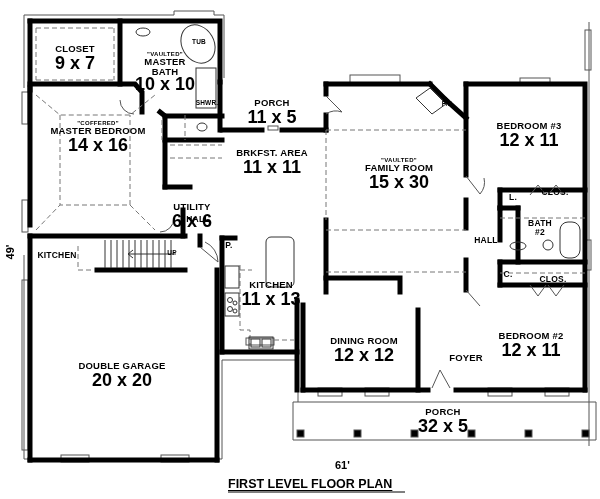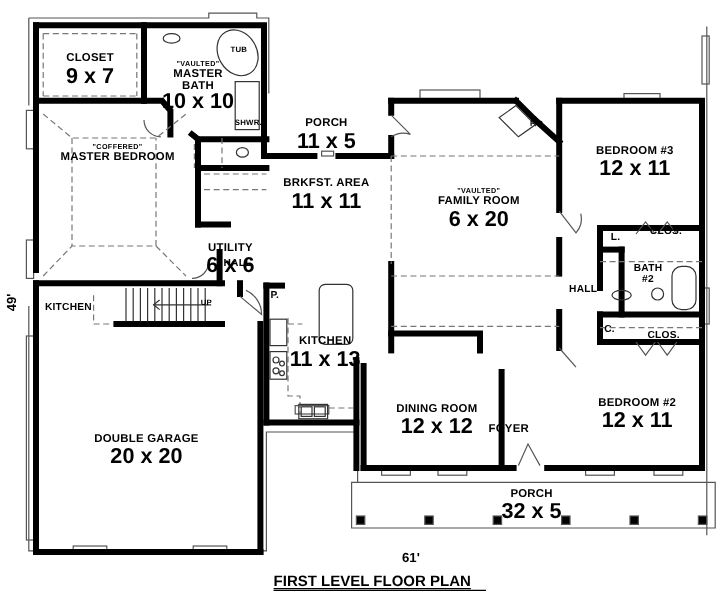--- a/index.html
+++ b/index.html
@@ -187,41 +187,42 @@
   <span class="n">TUB</span>
 </div>
 
 <div class="lbl xs" style="left:207px;top:100px;">
   <span class="n">SHWR.</span>
 </div>
 
 <div class="lbl" style="left:98px;top:120px;">
   <span class="q">"COFFERED"</span>
   <span class="n">MASTER BEDROOM</span>
+  <span class="d">14 x 16</span>
 </div>
 
 <div class="lbl" style="left:272px;top:98px;">
   <span class="n">PORCH</span>
   <span class="d">11 x 5</span>
 </div>
 
 <div class="lbl" style="left:272px;top:148px;">
   <span class="n">BRKFST. AREA</span>
   <span class="d">11 x 11</span>
 </div>
 
 <div class="lbl" style="left:192px;top:165px;margin-top:37px;">
   <span class="n">UTILITY</span>
   <span class="d">6 x 6</span>
 </div>
 
 <div class="lbl" style="left:399px;top:157px;">
   <span class="q">"VAULTED"</span>
   <span class="n">FAMILY ROOM</span>
-  <span class="d">6 x 20</span>
+  <span class="d">15 x 30</span>
 </div>
 
 <div class="lbl xs" style="left:447px;top:101px;">
   <span class="n">F/P</span>
 </div>
 
 <div class="lbl" style="left:529px;top:121px;">
   <span class="n">BEDROOM #3</span>
   <span class="d">12 x 11</span>
 </div>
@@ -275,21 +276,21 @@
 <div class="lbl" style="left:271px;top:280px;">
   <span class="n">KITCHEN</span>
   <span class="d">11 x 13</span>
 </div>
 
 <div class="lbl" style="left:364px;top:336px;">
   <span class="n">DINING ROOM</span>
   <span class="d">12 x 12</span>
 </div>
 
-<div class="lbl" style="left:424px;top:353px;">
+<div class="lbl" style="left:466px;top:353px;">
   <span class="n">FOYER</span>
 </div>
 
 <div class="lbl" style="left:122px;top:361px;">
   <span class="n">DOUBLE GARAGE</span>
   <span class="d">20 x 20</span>
 </div>
 
 <div class="lbl" style="left:443px;top:407px;">
   <span class="n">PORCH</span>

